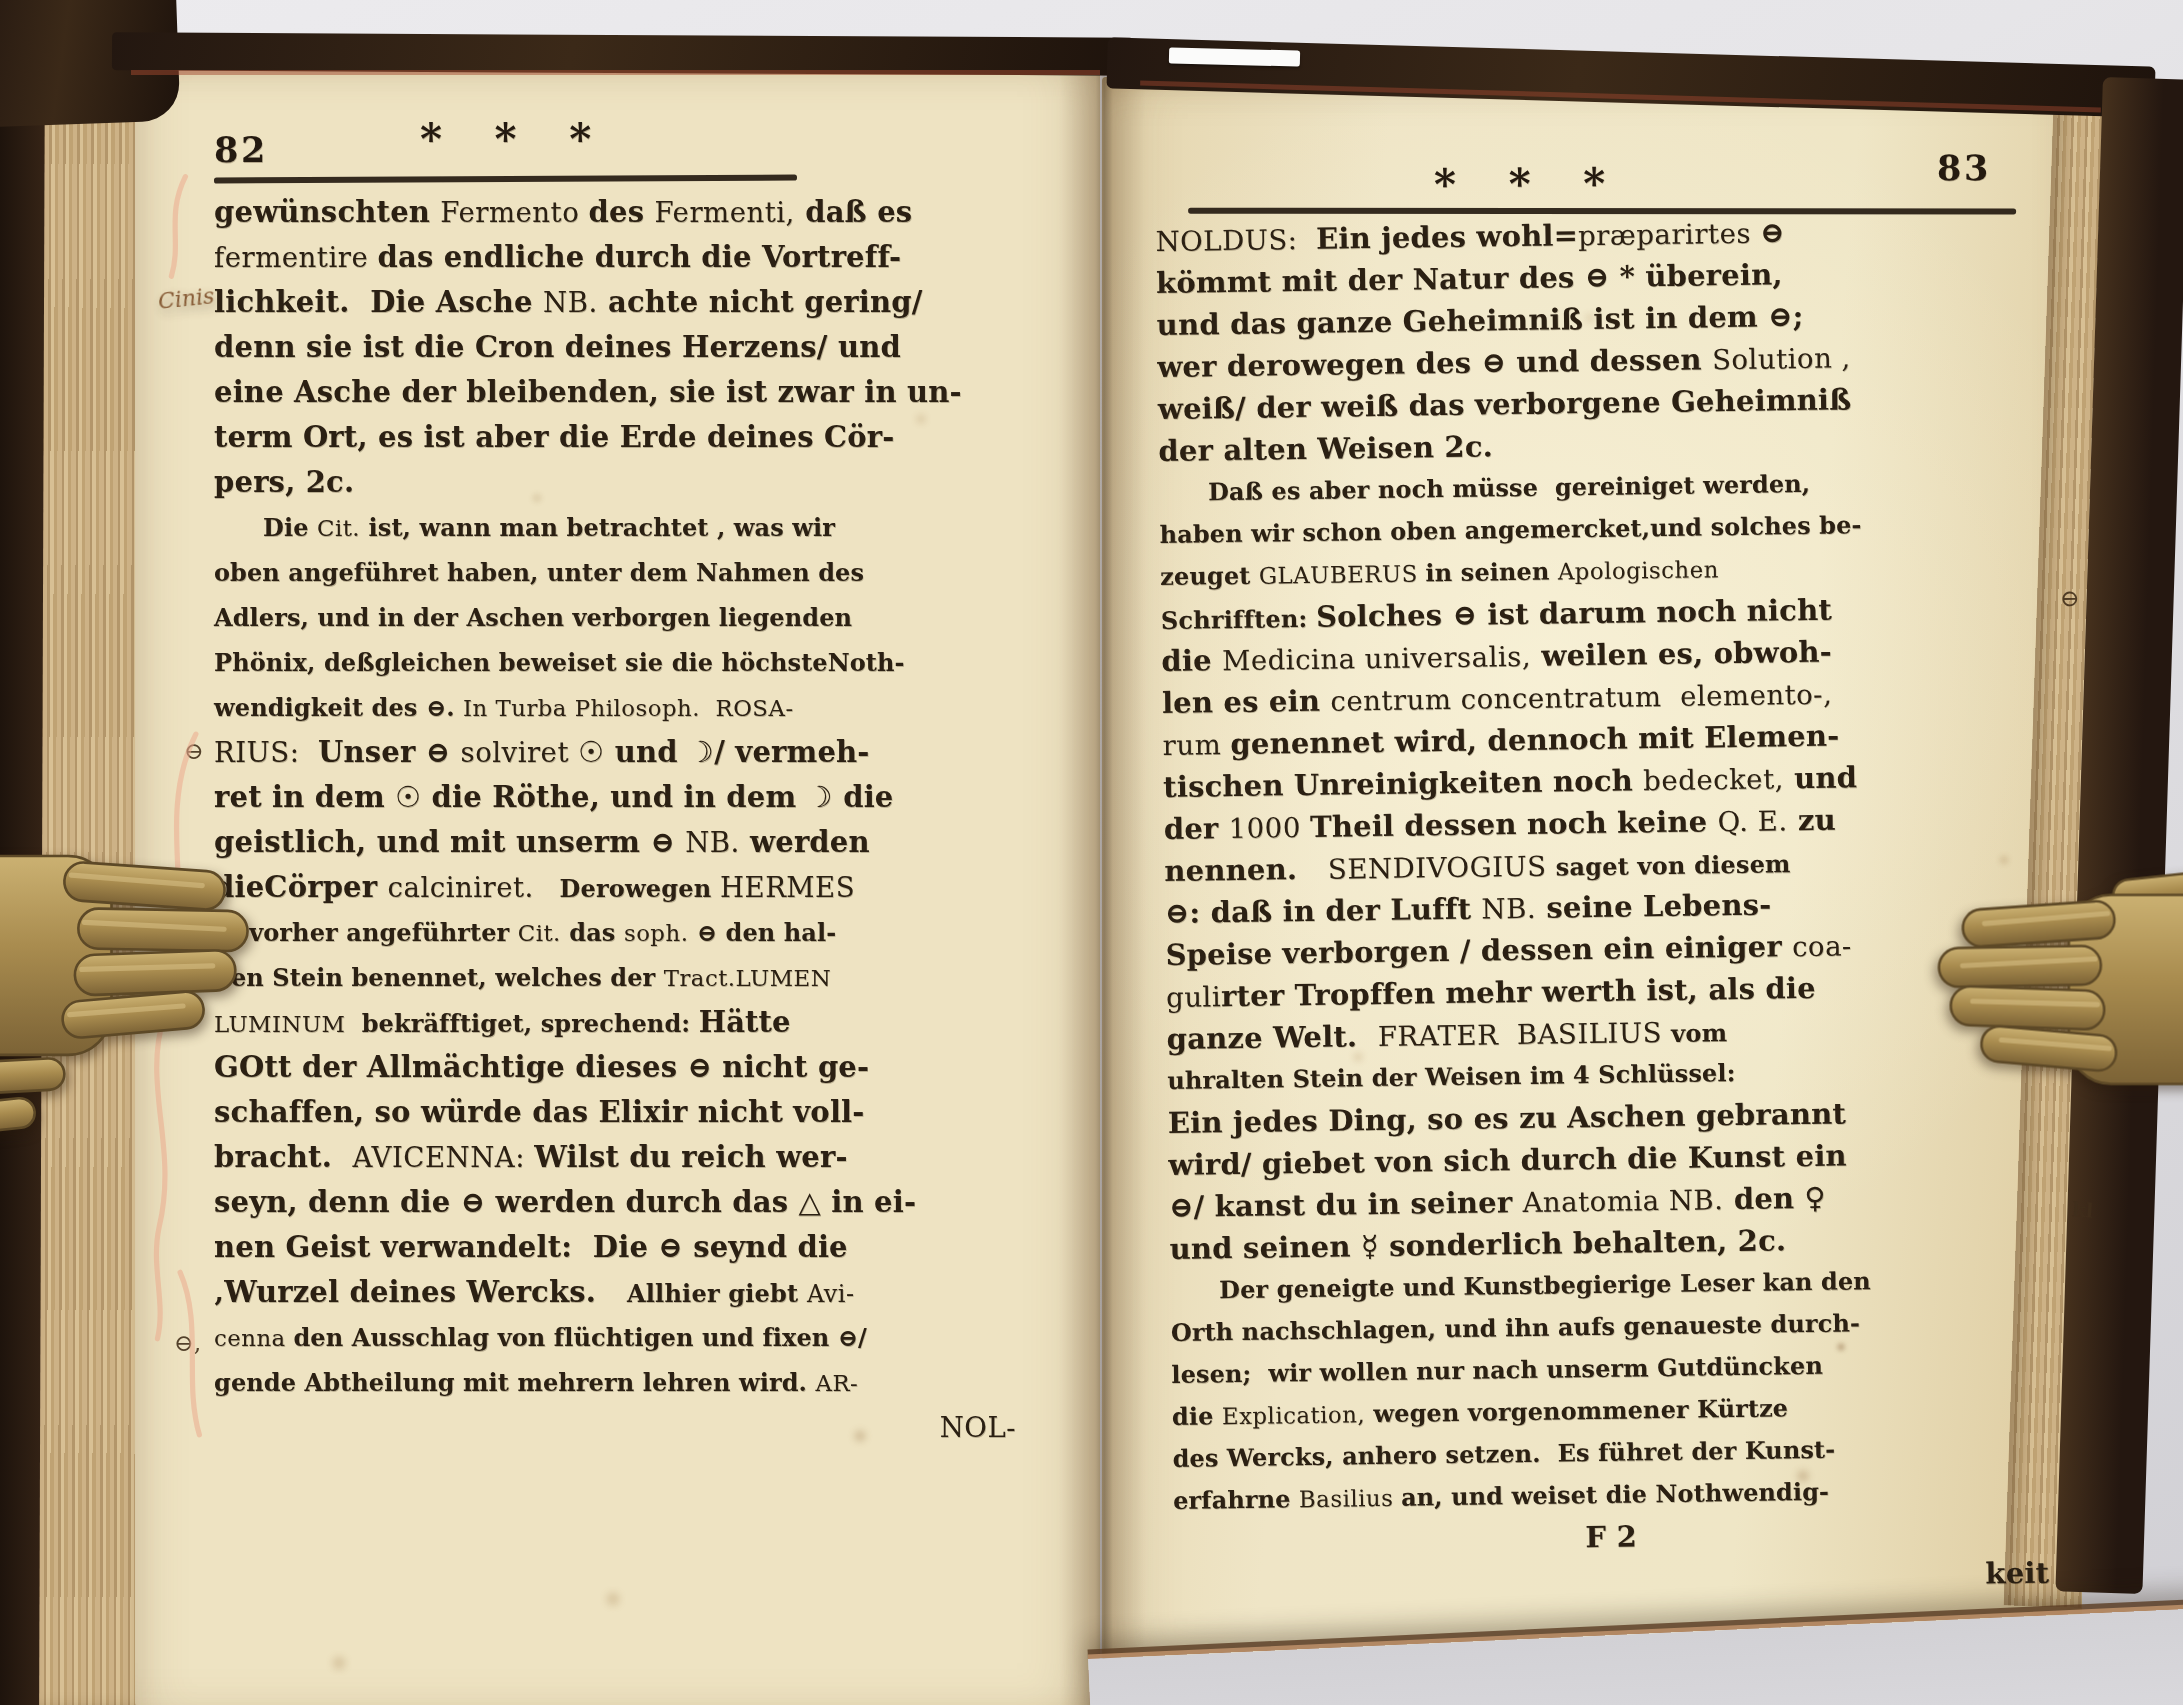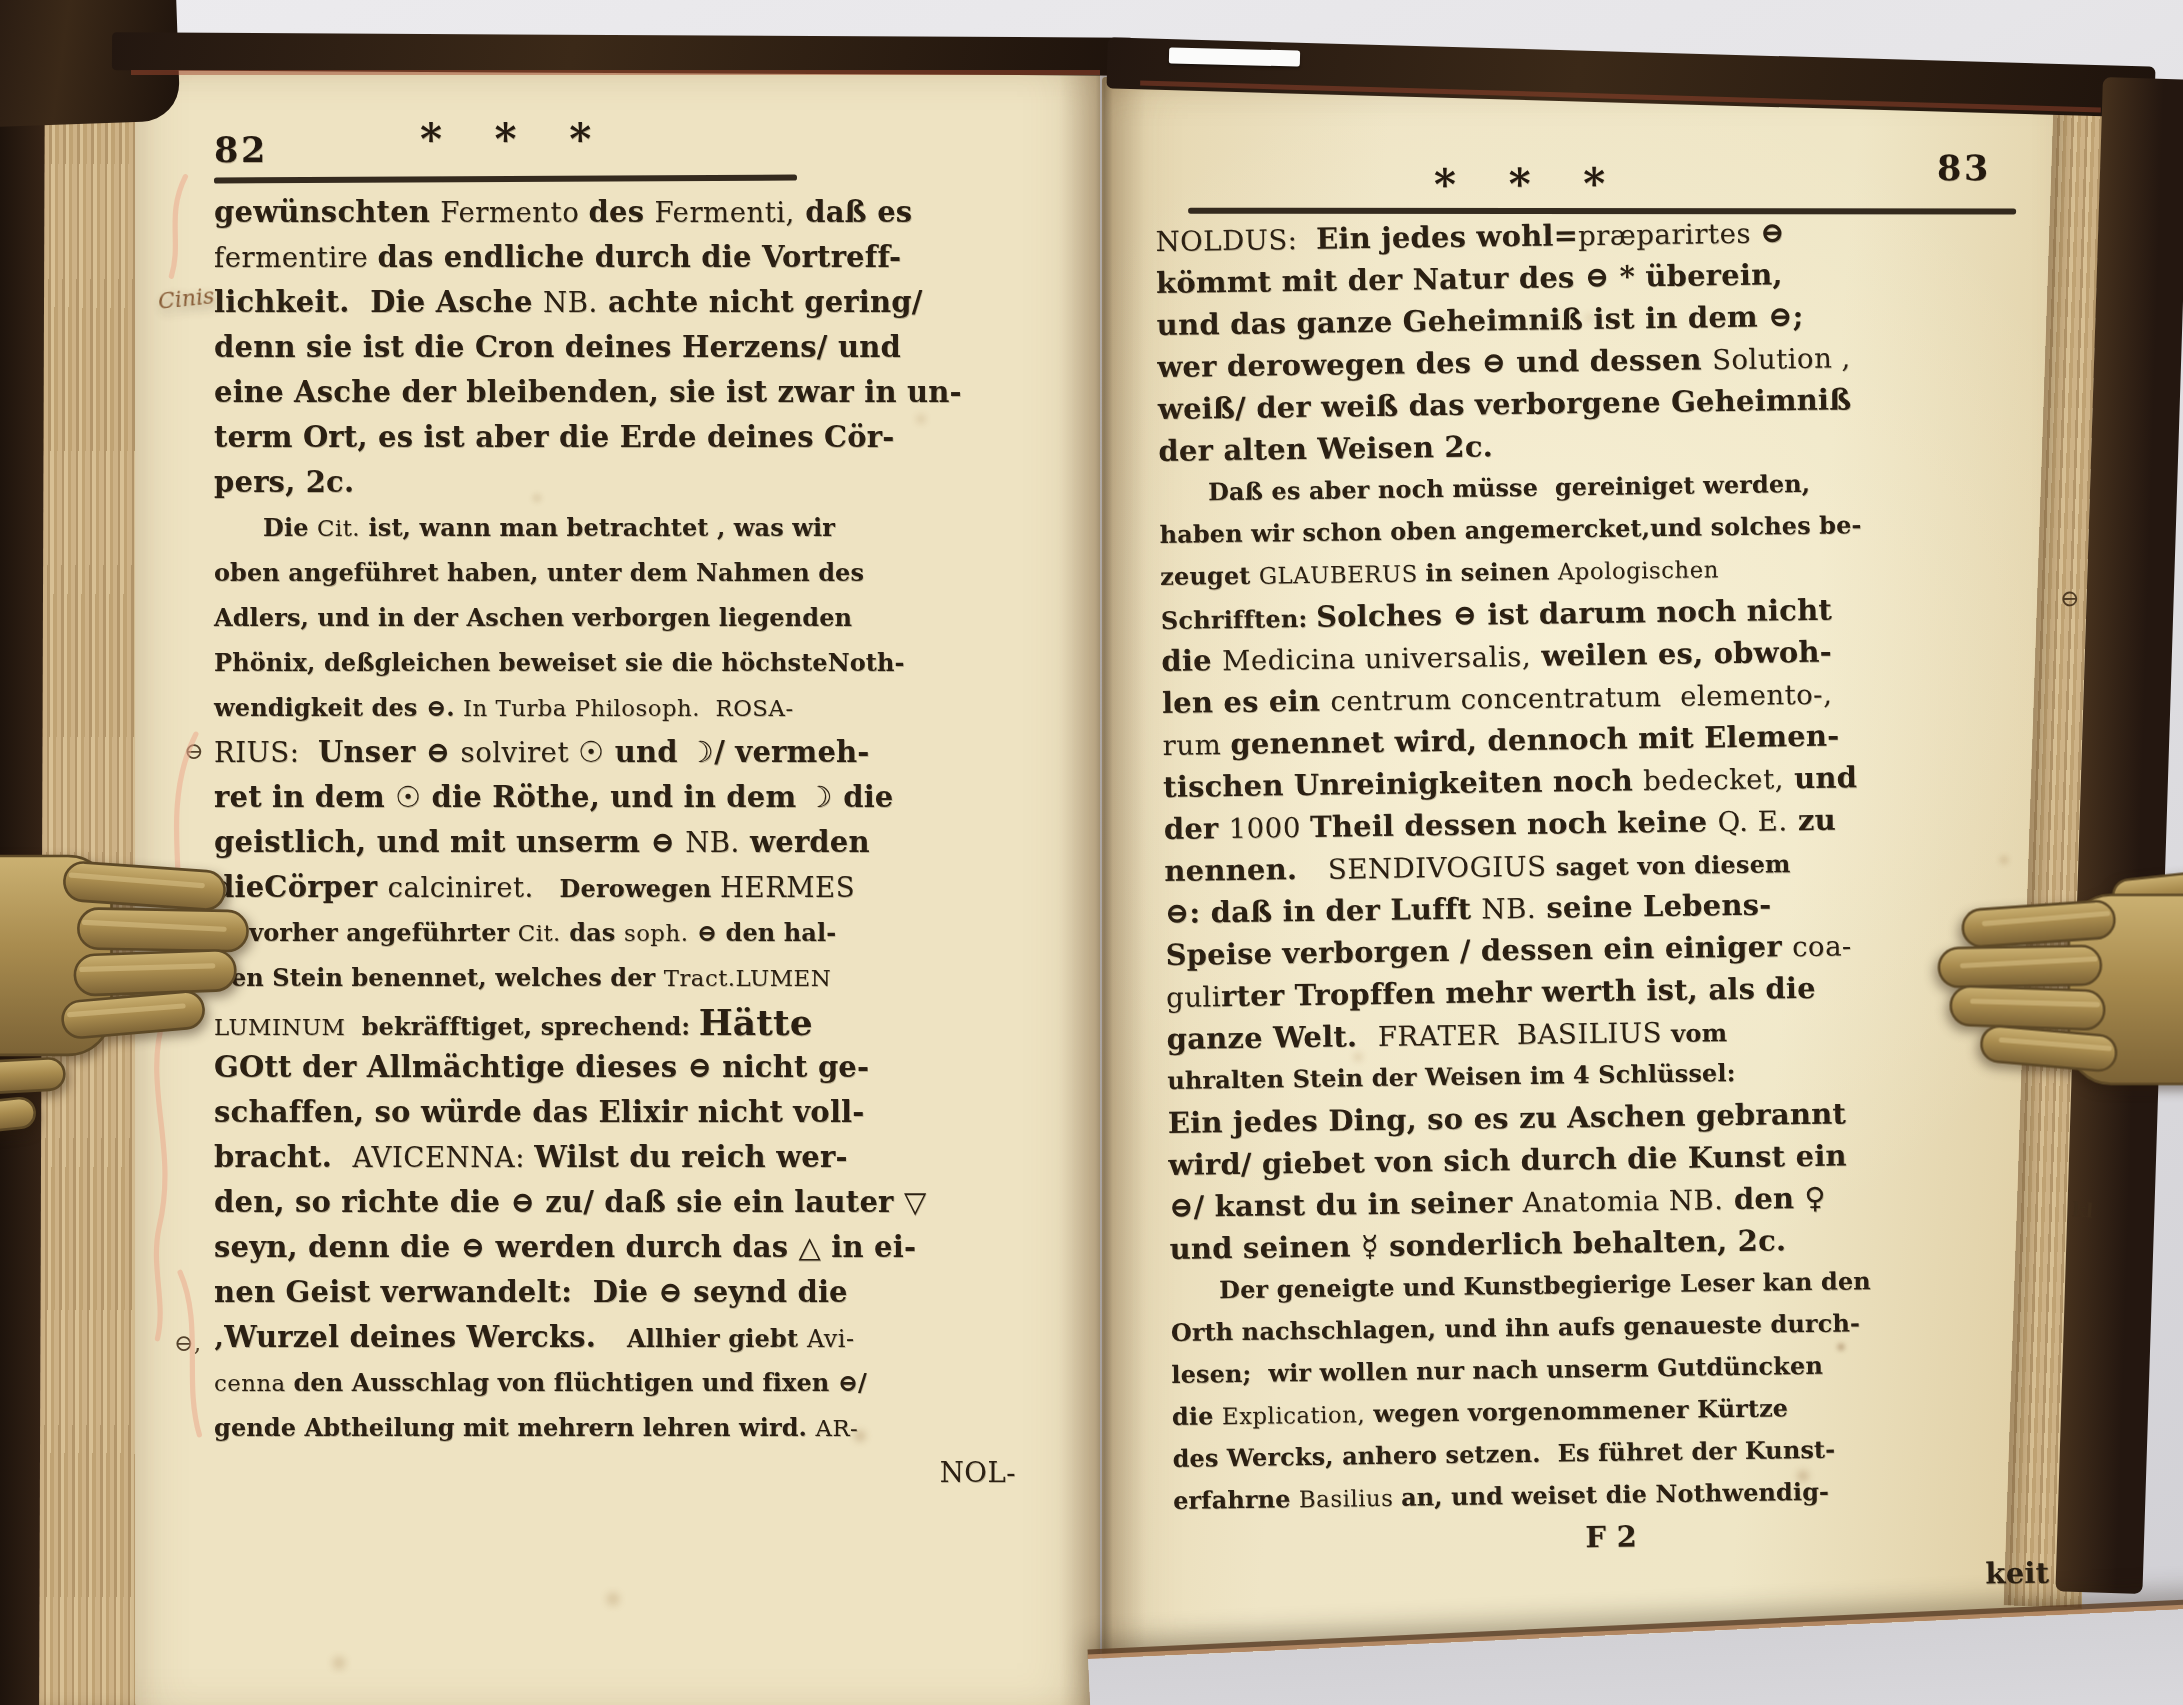--- a/index.html
+++ b/index.html
@@ -72,21 +72,21 @@
   .tcol{z-index:6;color:#2b2013;}
   .col-left{left:214px;top:190px;width:802px;}
   .col-right{left:1163px;top:220px;width:875px;transform:rotate(-.8deg);transform-origin:0 40%;}
   .tline{position:relative;white-space:pre;font-weight:700;font-size:29px;letter-spacing:0.2px;
          text-shadow:0.6px 0.8px 0 rgba(55,38,18,.28);}
   .col-left .tline{height:45px;line-height:45px;}
   .col-right .tline{height:42px;line-height:42px;}
   .tline.small{font-size:24px;letter-spacing:0.1px;}
   .tline .rm{font-weight:400;font-size:.95em;letter-spacing:0.5px;}
   .tline .sm{font-size:24px;}
-  .tline .bg{font-size:36px;}
+  .tline .bg{font-size:29px;}
   .tline.indent{padding-left:49px;}
   .tline.al-right{text-align:right;}
   .tline.al-center{text-align:center;}
   .mnote{position:absolute;font-weight:400;font-size:23.6px;color:#43301b;opacity:.9;}
   .mnote.hand{font-style:italic;font-size:22px;color:#7d4e28;transform:rotate(-6deg);font-weight:400;}
 
   
   .femark{left:2072px;top:1198px;z-index:7;font-size:20px;font-weight:700;color:#3f2d1b;opacity:.85;transform:rotate(4deg);}
 
   
@@ -150,21 +150,20 @@
       <div class="tline"><span class="rm">RIUS:  </span><span>Unser ⊖ </span><span class="rm">solviret </span><span>☉ und ☽/ vermeh-</span></div>
       <div class="tline"><span>ret in dem ☉ die Röthe, und in dem ☽ die</span></div>
       <div class="tline"><span>geistlich, und mit unserm ⊖ </span><span class="rm">NB.</span><span> werden</span></div>
       <div class="tline"><span>dieCörper </span><span class="rm">calciniret.</span><span class="sm">   Derowegen </span><span class="rm">HERMES</span></div>
       <div class="tline small"><span>in vorher angeführter </span><span class="rm">Cit.</span><span> das </span><span class="rm">soph.</span><span> ⊖ den hal-</span></div>
       <div class="tline small"><span>ben Stein benennet, welches der </span><span class="rm">Tract.</span><span class="rm">LUMEN</span></div>
       <div class="tline small"><span class="rm">LUMINUM </span><span> bekräfftiget, sprechend: </span><span class="bg">Hätte</span></div>
       <div class="tline"><span>GOtt der Allmächtige dieses ⊖ nicht ge-</span></div>
       <div class="tline"><span>schaffen, so würde das Elixir nicht voll-</span></div>
       <div class="tline"><span>bracht.  </span><span class="rm">AVICENNA: </span><span>Wilst du reich wer-</span></div>
-      <div class="tline"><span>den, so richte die ⊖ zu/ daß sie ein lauter ▽</span></div>
       <div class="tline"><span>seyn, denn die ⊖ werden durch das △ in ei-</span></div>
       <div class="tline"><span>nen Geist verwandelt:  Die ⊖ seynd die</span></div>
       <div class="tline"><span>‚Wurzel deines Wercks.   </span><span class="sm">Allhier giebt </span><span class="rm sm">Avi-</span></div>
       <div class="tline small"><span class="rm">cenna </span><span>den Ausschlag von flüchtigen und fixen ⊖/</span></div>
       <div class="tline small"><span>gende Abtheilung mit mehrern lehren wird. </span><span class="rm">AR-</span></div>
       <div class="tline al-right"><span class="rm">NOL-</span></div>
       <div class="mnote hand" style="top: 96px; left: -56px;">Cinis</div>
       <div class="mnote" style="top: 547px; left: -30px;">⊖</div>
       <div class="mnote" style="top: 1139px; left: -40px;">⊖,</div>
     </div>

